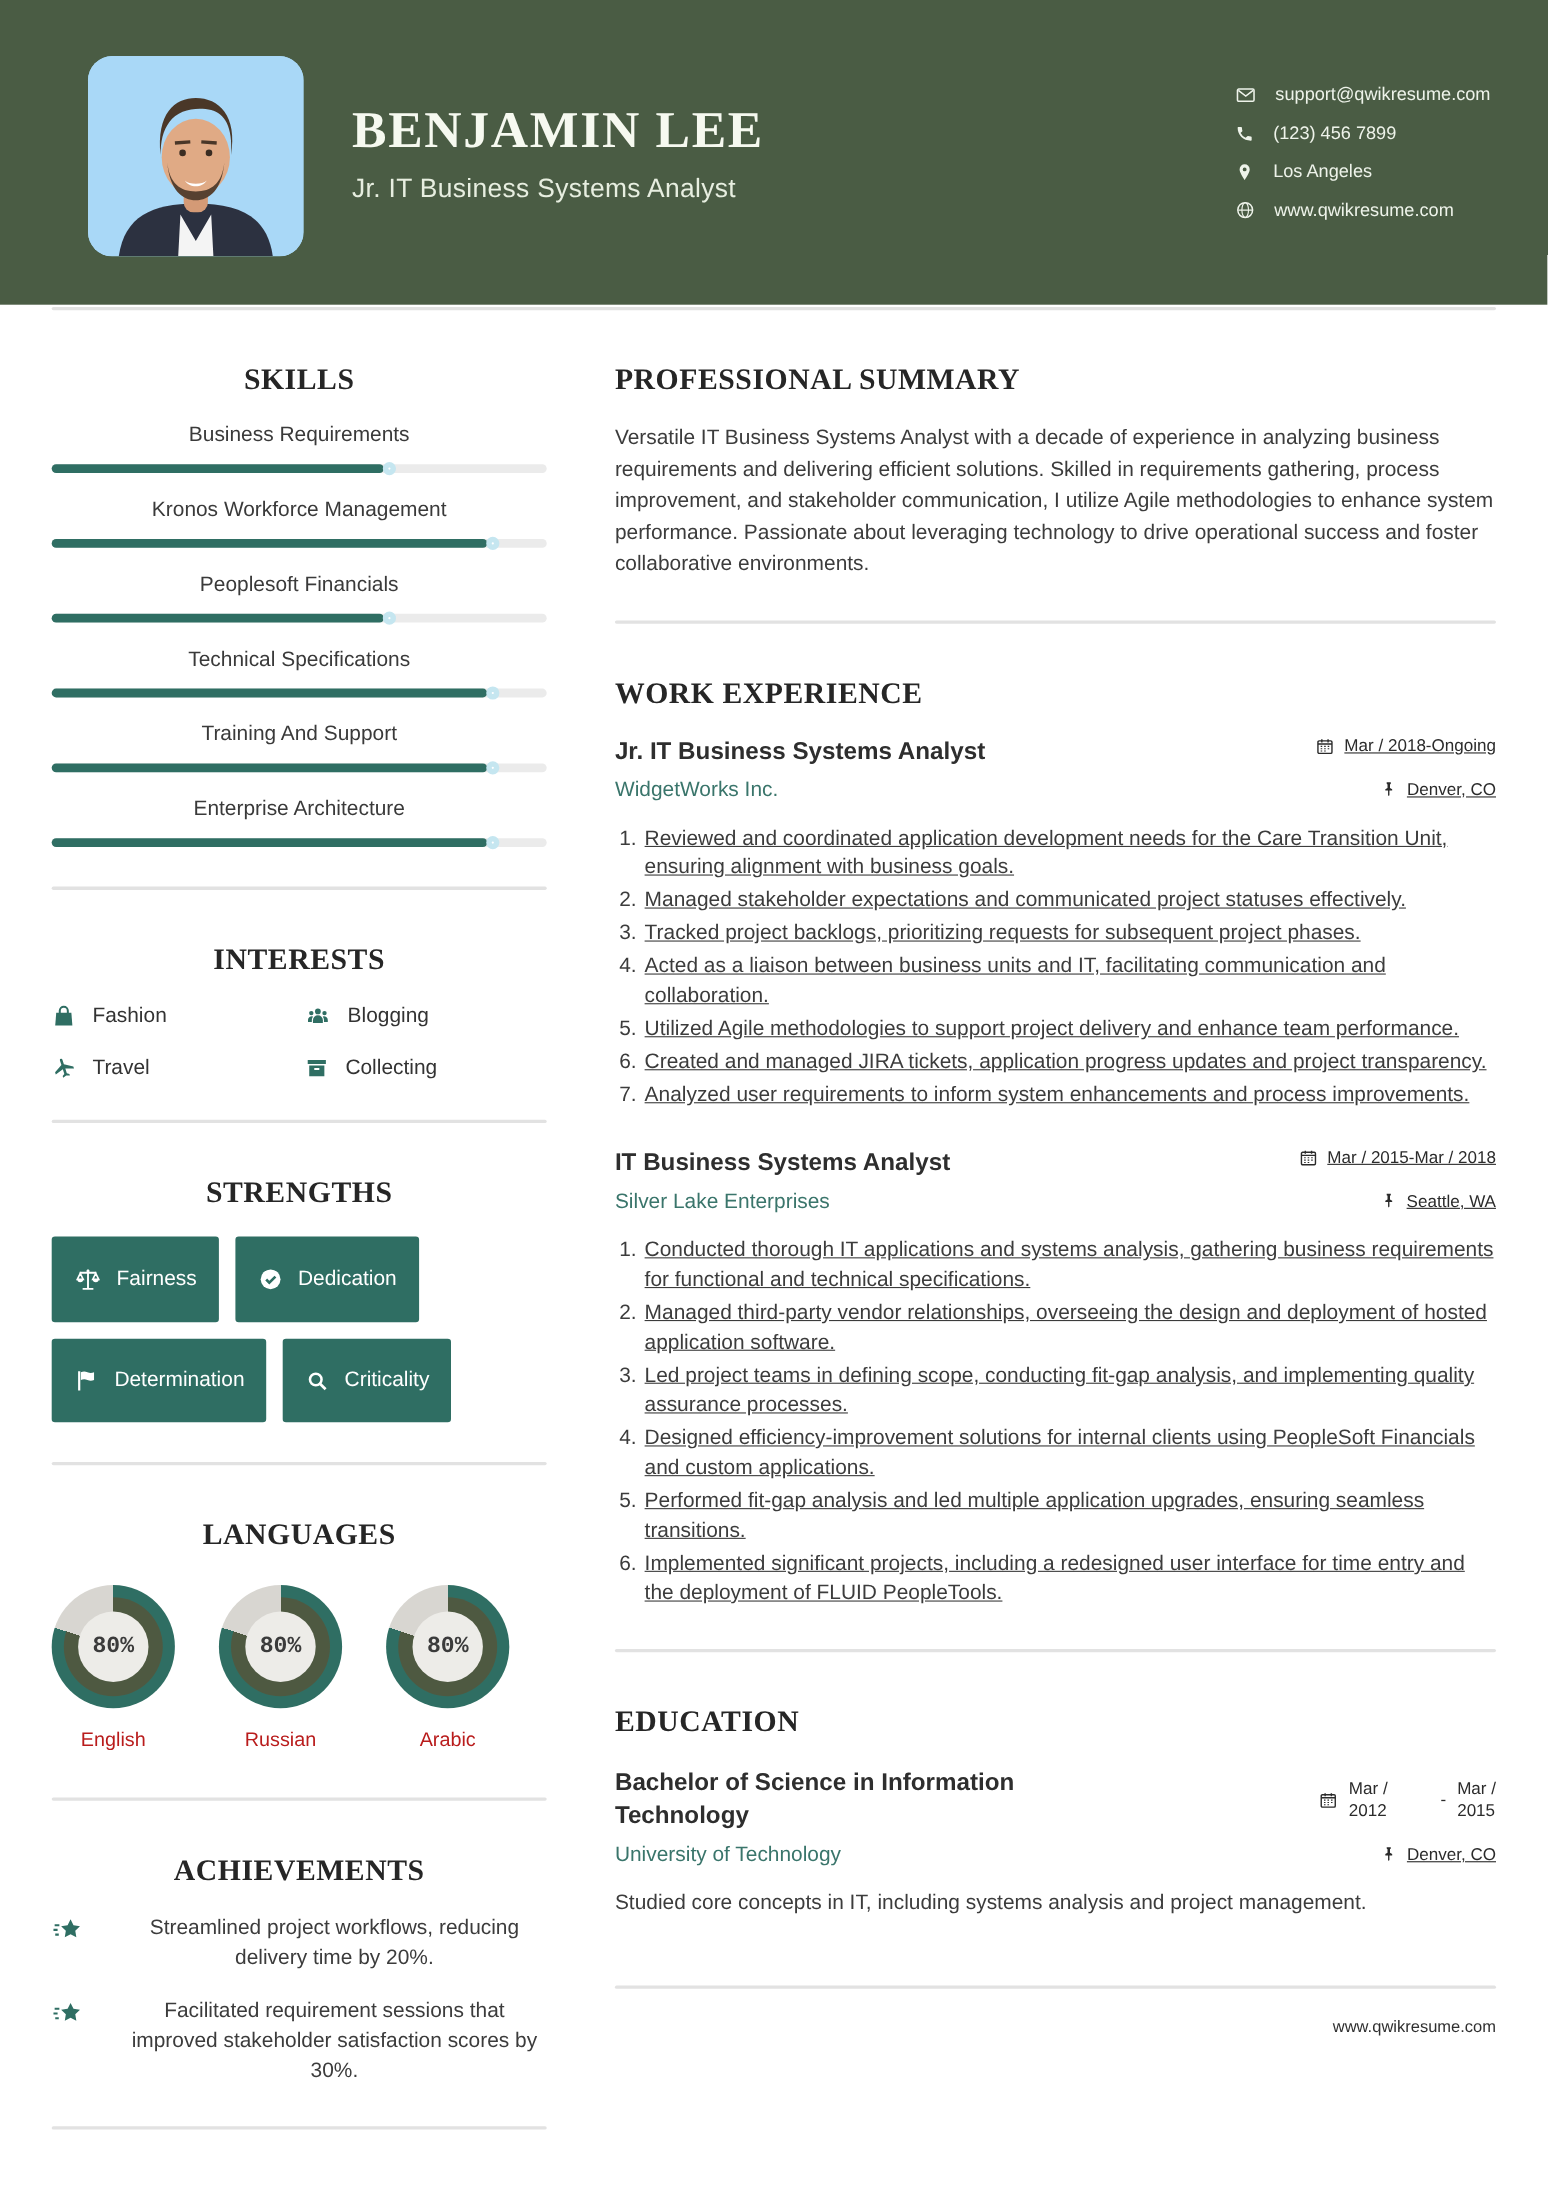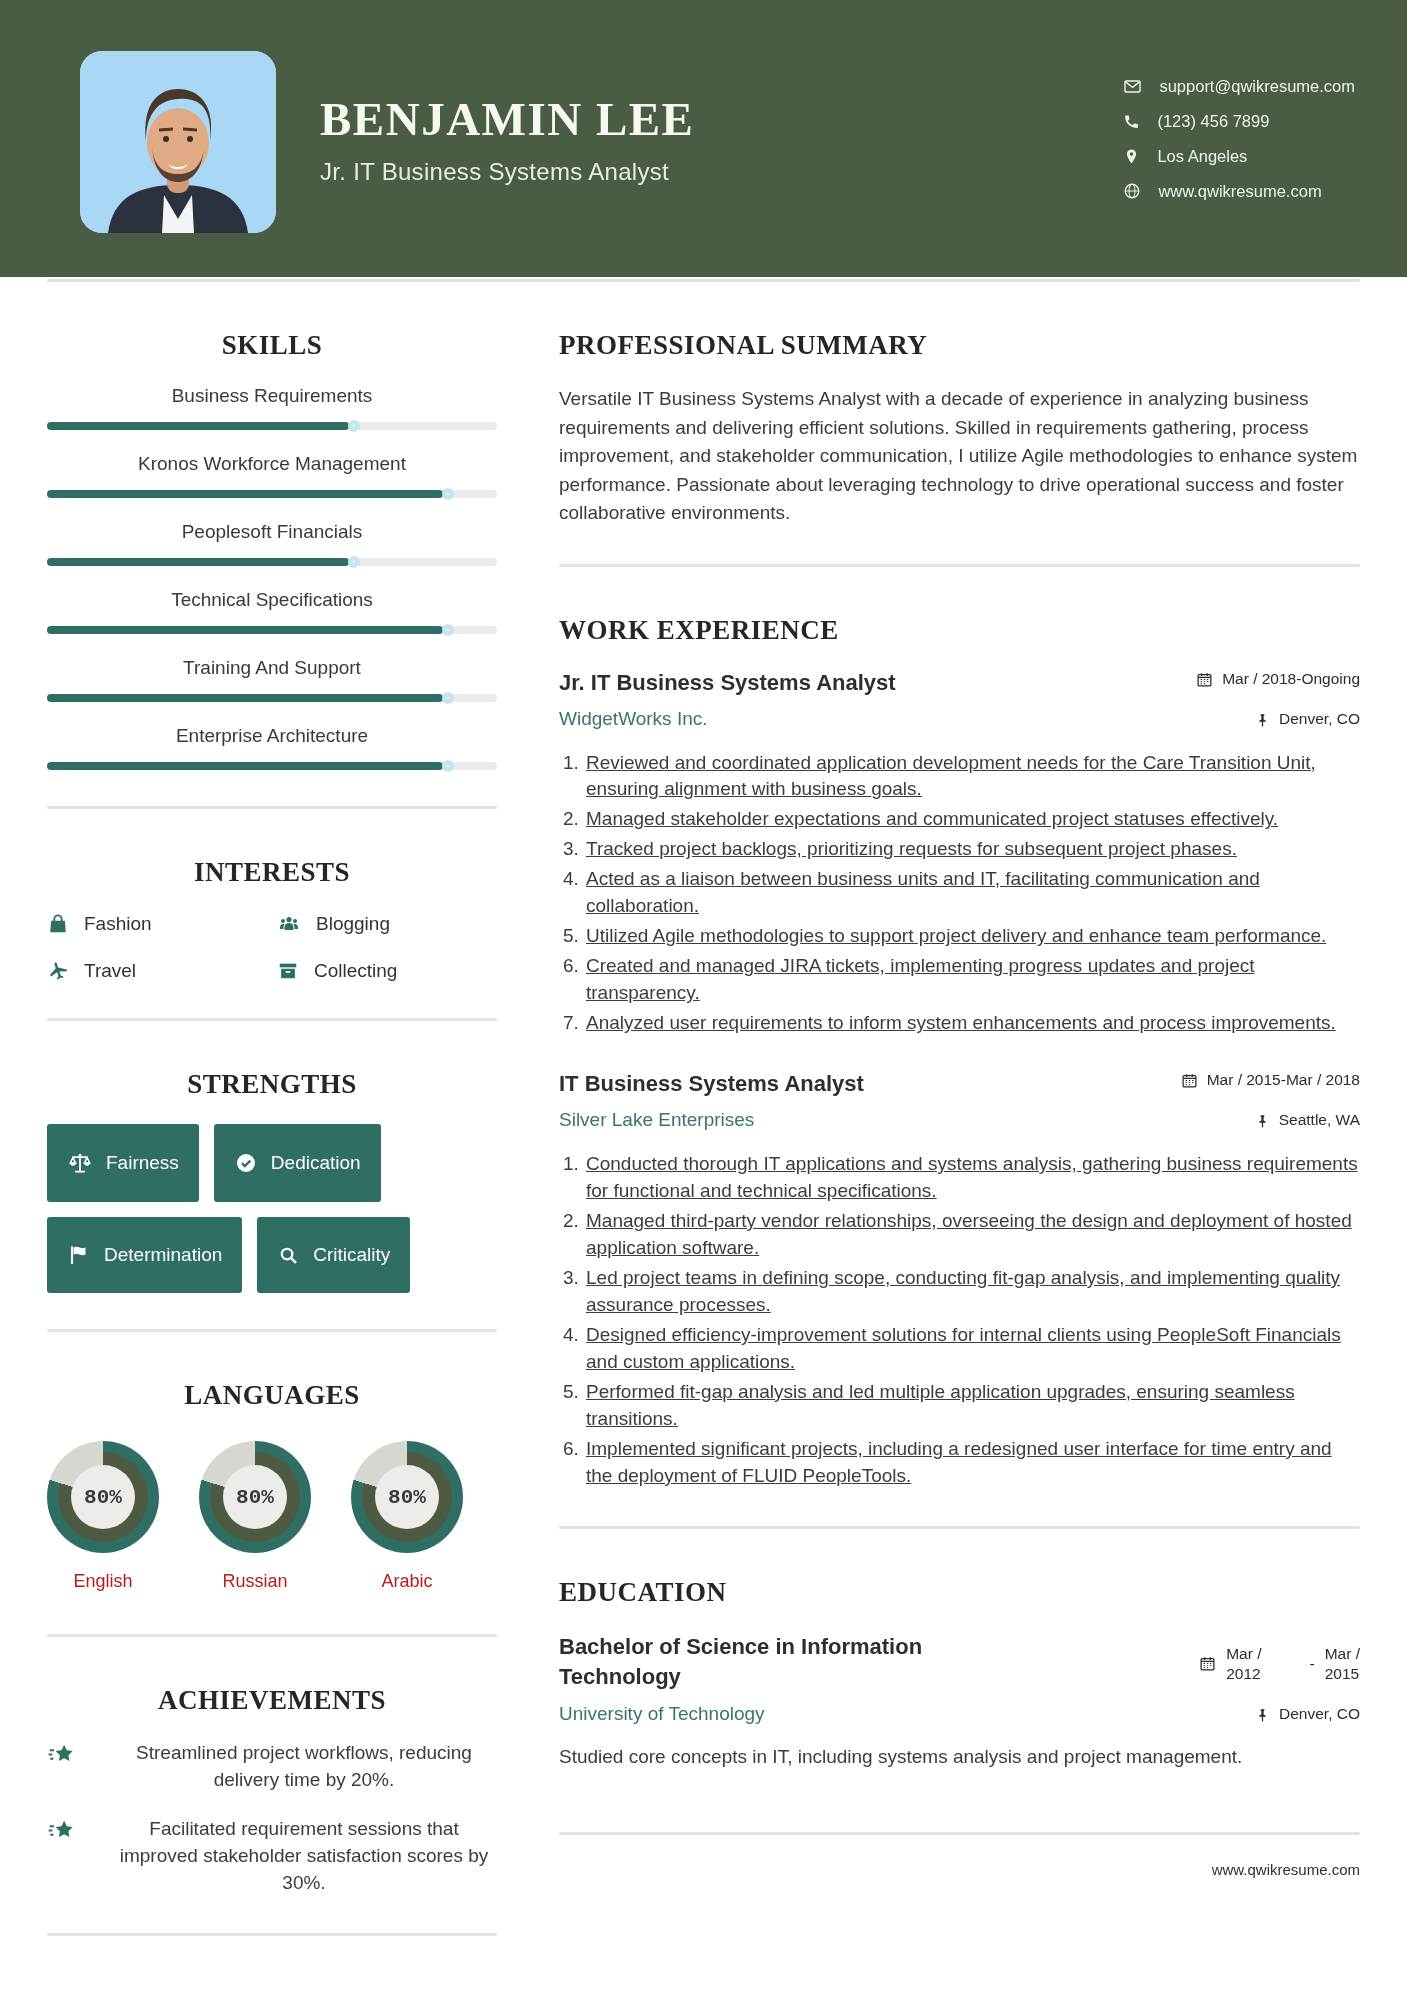--- a/index.html
+++ b/index.html
@@ -63,21 +63,21 @@
   
   .foot-left{display:flex;align-items:center;gap:11px;margin-top:62px;font-size:15px;color:#3d3d3d;}
   .brand-link{font-size:15.5px;color:#2f2f2f;text-decoration:underline;font-weight:500;}
   .foot-right{margin-top:26px;text-align:right;font-size:15px;color:#2f2f2f;}
   
   .summary-p{font-size:19px;line-height:1.5;color:var(--text);}
   .job{margin-top:4px;}
   .job + .job{margin-top:34px;}
   .job-head{display:flex;justify-content:space-between;align-items:flex-start;gap:20px;}
   .job-title{font-size:22px;font-weight:700;color:#2e2e2e;}
-  .meta{display:flex;align-items:flex-end;gap:9px;font-size:15.5px;color:#2b2b2b;white-space:nowrap;}
+  .meta{display:flex;align-items:flex-start;gap:9px;font-size:15.5px;color:#2b2b2b;white-space:nowrap;text-decoration:underline;}
   .job-sub{display:flex;justify-content:space-between;align-items:center;margin-top:12px;}
   .company{font-size:19px;color:var(--link);}
   .job ol{margin-top:20px;padding-left:25px;text-decoration:underline;}
   .job li{font-size:19px;line-height:1.42;margin-bottom:3px;color:var(--text);padding-left:2px;}
   .edu-head{display:flex;justify-content:space-between;gap:24px;}
   .degree{font-size:22px;font-weight:700;color:#2e2e2e;max-width:440px;line-height:1.35;}
   .edu-dates{display:flex;align-items:center;gap:10px;font-size:15.5px;color:#2b2b2b;flex:none;margin-top:4px;}
   .date-stack{display:flex;flex-direction:column;line-height:1.25;}
   .date-gap{width:28px;}
   .edu-desc{font-size:19px;line-height:1.5;margin-top:18px;color:var(--text);}
@@ -350,21 +350,21 @@
               </svg>
             <span>Denver, CO</span>
           </span>
         </div>
         <ol>
           <li>Reviewed and coordinated application development needs for the Care Transition Unit, ensuring alignment with business goals.</li>
           <li>Managed stakeholder expectations and communicated project statuses effectively.</li>
           <li>Tracked project backlogs, prioritizing requests for subsequent project phases.</li>
           <li>Acted as a liaison between business units and IT, facilitating communication and collaboration.</li>
           <li>Utilized Agile methodologies to support project delivery and enhance team performance.</li>
-          <li>Created and managed JIRA tickets, implementing progress updates and project transparency.</li>
+          <li>Created and managed JIRA tickets, application progress updates and project transparency.</li>
           <li>Analyzed user requirements to inform system enhancements and process improvements.</li>
         </ol>
       </div>
 
       <div class="job">
         <div class="job-head">
           <div class="job-title">IT Business Systems Analyst</div>
           <div class="meta">
             <svg width="17" height="17" viewBox="0 0 24 24">
                 <rect x="3" y="5" width="18" height="16" rx="1.5" fill="none" stroke="currentColor" stroke-width="1.8"></rect>

